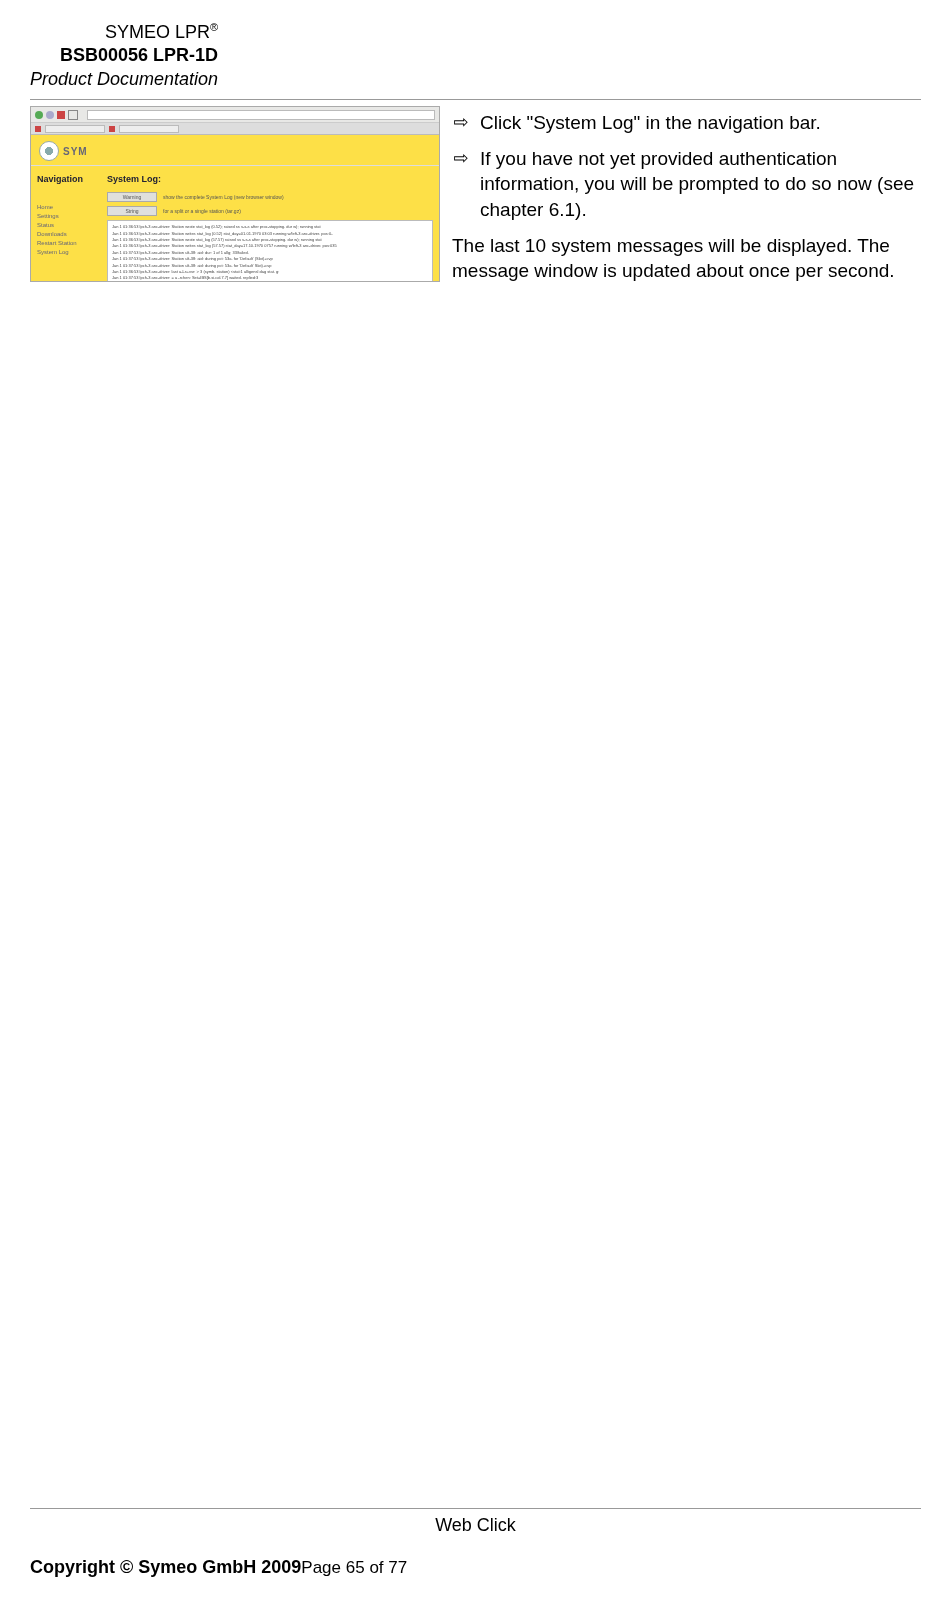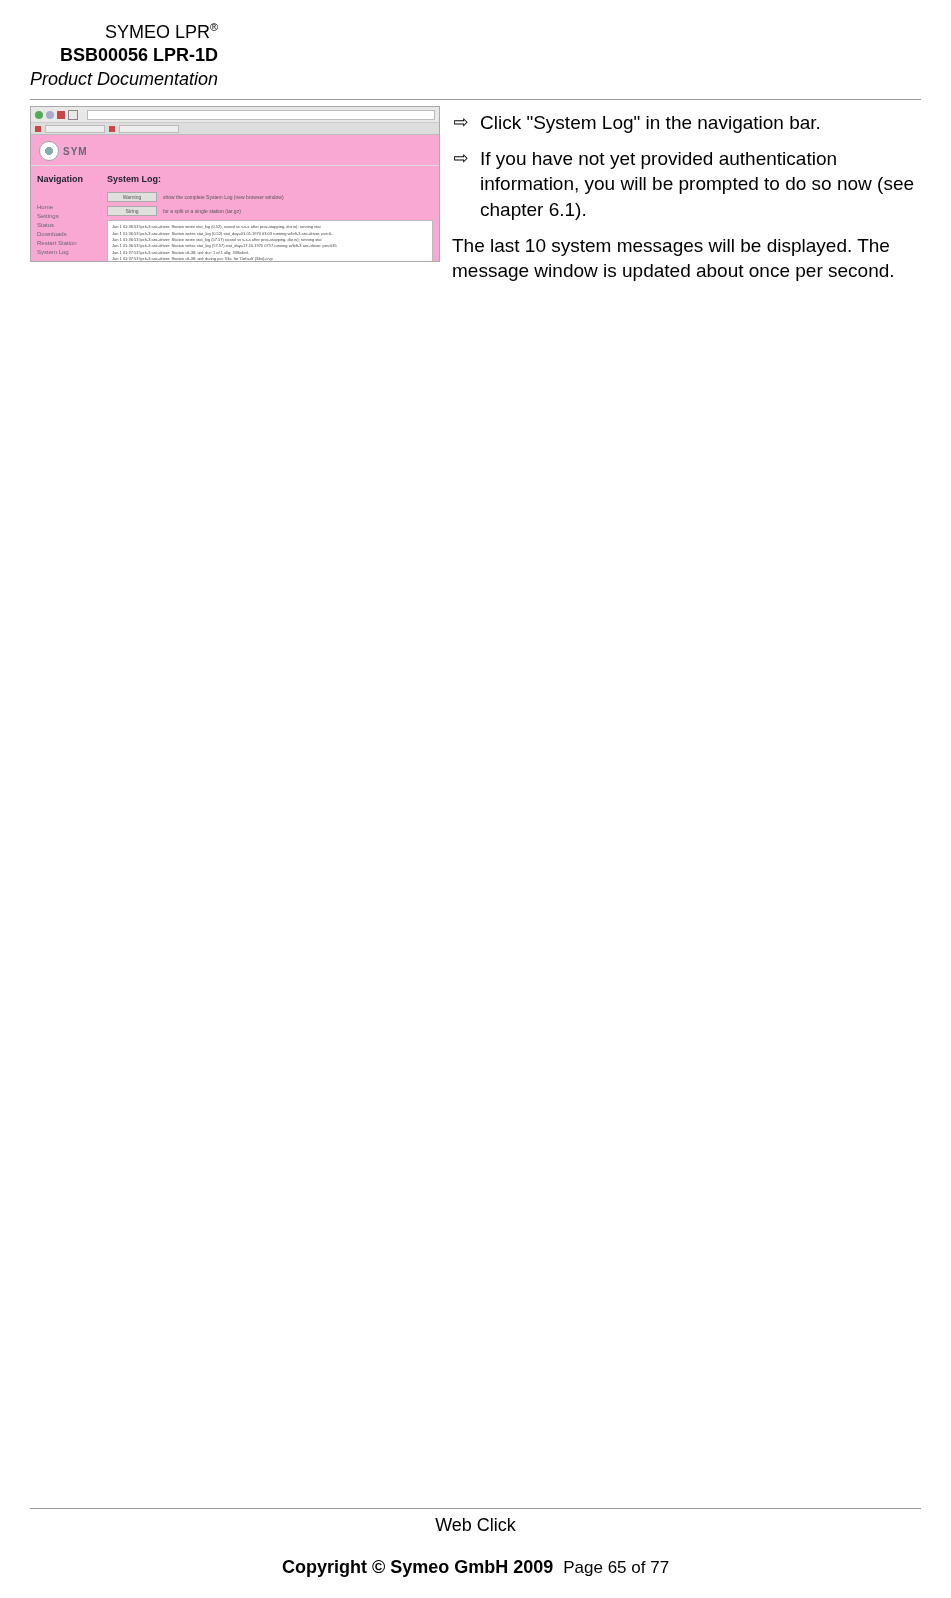--- a/index.html
+++ b/index.html
@@ -63,23 +63,23 @@
     .header-meta .l2 { font-weight: bold; }
     .header-meta .l3 { font-style: italic; }
     .content {
       display: flex;
       gap: 12px;
       align-items: flex-start;
       flex: 1;
     }
     .screenshot-thumb {
       width: 410px;
-      height: 156px;
+      height: 176px;
       border: 1px solid #aaa;
-      background: #f9a8d4;
+      background: #fde047;
       position: relative;
       overflow: hidden;
       font-size: 7px;
       color: #555;
     }
     .thumb-browserbar {
       height: 16px;
       background: #e8e8e6;
       border-bottom: 1px solid #ccc;
       display: flex;
@@ -145,24 +145,23 @@
       font-size: 18px;
     }
     .footer-topline {
       border-top: 1px solid #999;
       text-align: center;
       padding: 6px 0 2px;
     }
     .footer-topline b { font-weight: normal; }
     .footer-bottom {
       display: flex;
-      justify-content: center;
+      justify-content: flex-start;
       align-items: flex-end;
       margin-top: 2px;
-      gap: 10px;
     }
     .footer-bottom .cp { font-weight: bold; }
     .footer-bottom .pg { font-size: 17px; padding-top: 18px;}
     .thumb-upper { width:100%; }
   </style>
 </head>
 <body>
 
 <div class="page">
   <div class="header">

